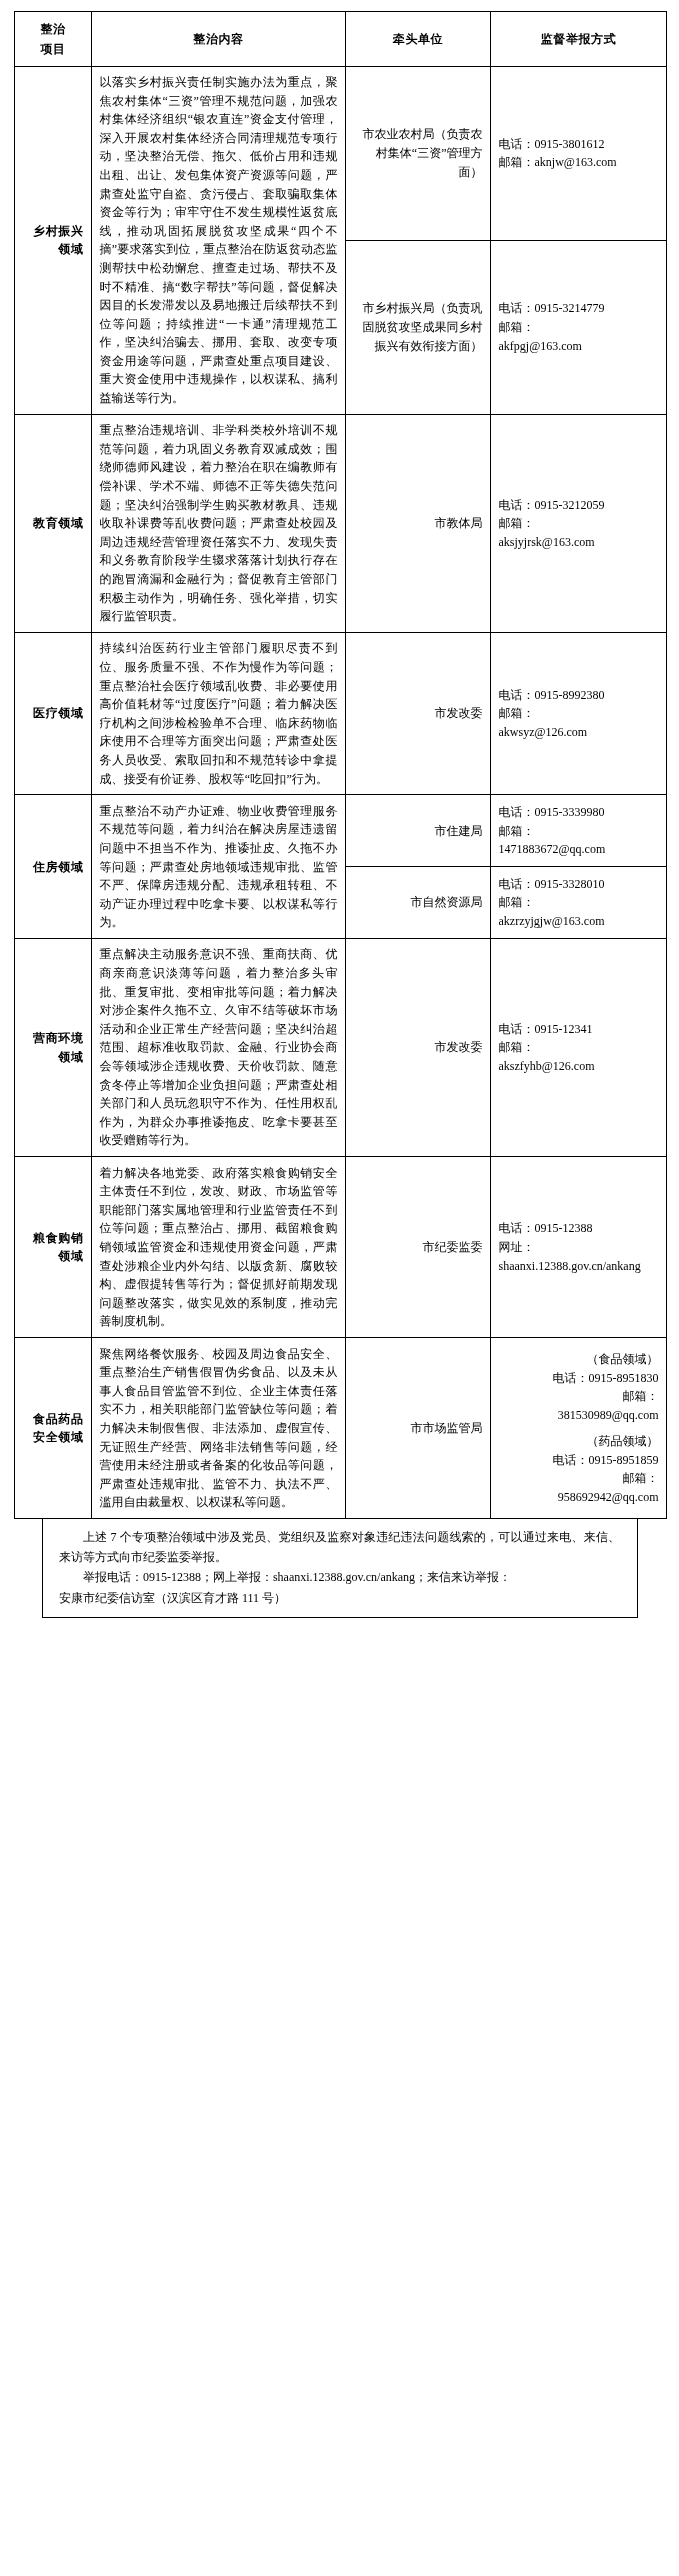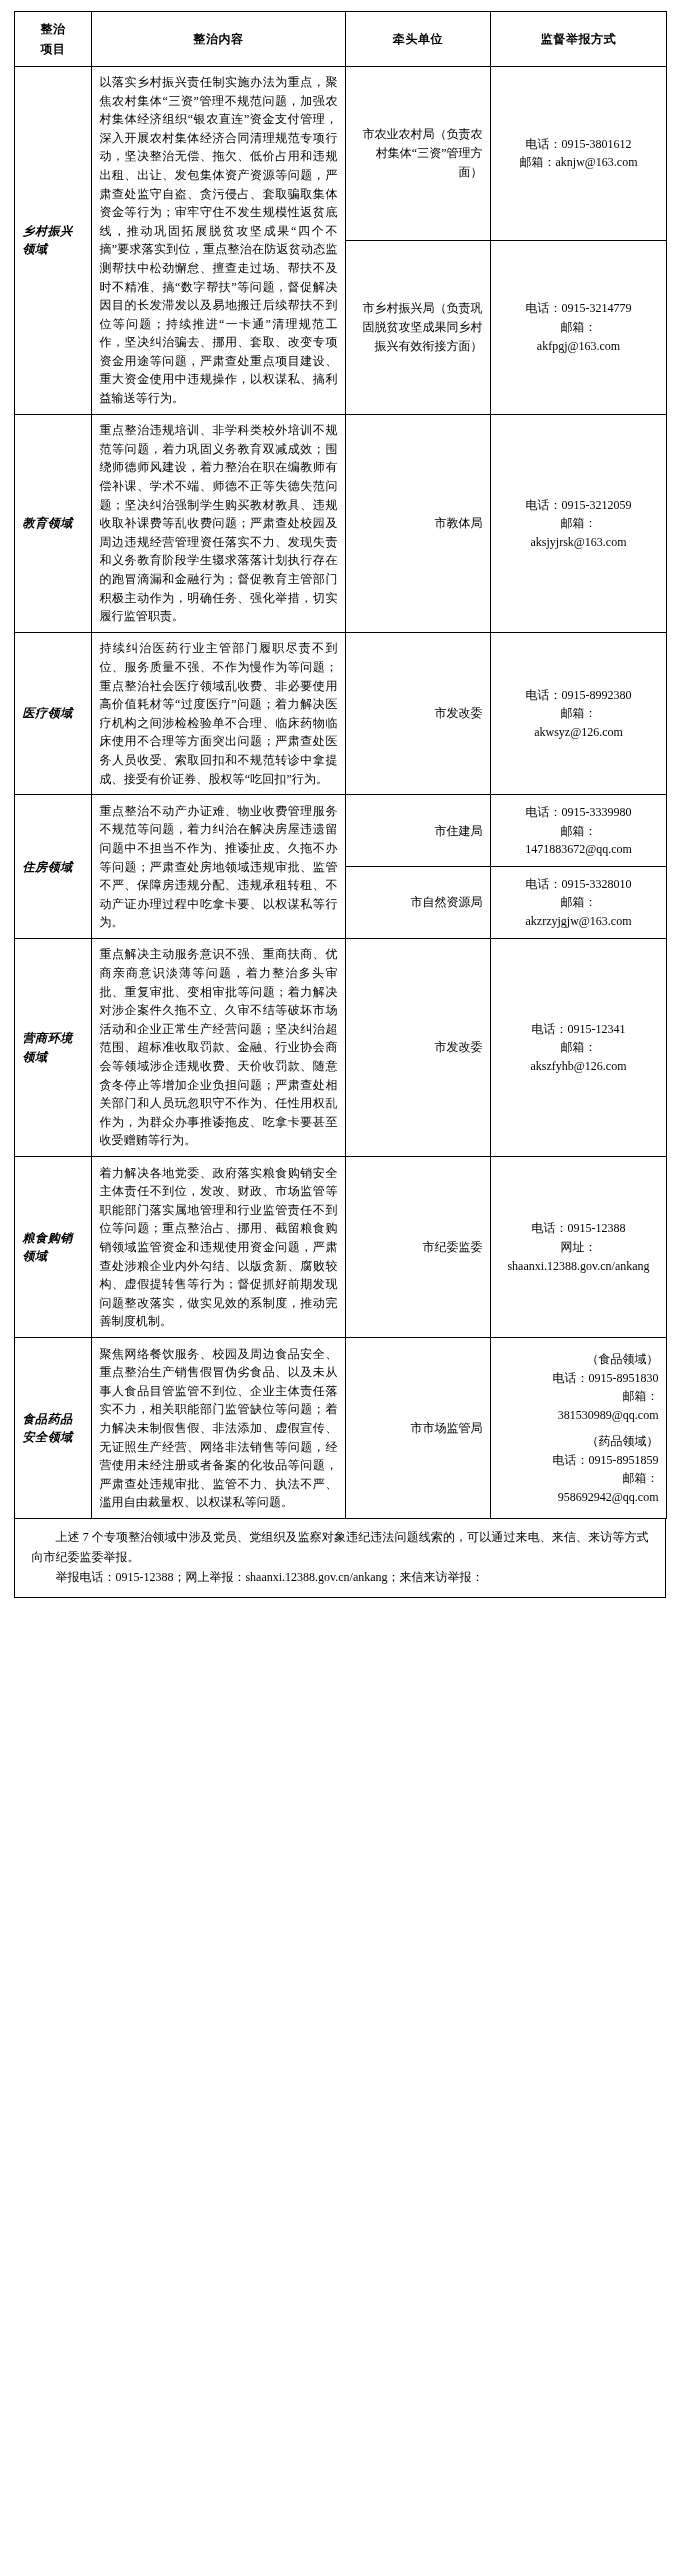--- a/index.html
+++ b/index.html
@@ -41,58 +41,57 @@
     font-weight: bold;
     font-size: 13.2px;
     letter-spacing: 0.6px;
     padding: 7.5px 3.8px;
   }
   th.hd .two-line {
     display: block;
     line-height: 1.7;
   }
   td.cat {
-    text-align: left;
+    text-align: right;
     font-weight: bold;
     font-size: 13.2px;
     letter-spacing: 0.6px;
     line-height: 1.7;
-    font-style: italic;
   }
   td.content {
     text-align: justify;
     text-justify: inter-ideograph;
     font-size: 12px;
     line-height: 1.62;
     letter-spacing: 0.1px;
     margin-top: 16px;
   }
   td.org {
     text-align: right;
     font-size: 12.3px;
     line-height: 1.6;
   }
   td.report {
-    text-align: center;
+    text-align: left;
     font-size: 12px;
     line-height: 1.62;
     padding-left: 10px;
   }
   td.report.center {
     text-align: right;
   }
   td.report .blk {
     display: block;
   }
   td.report .gap {
     display: block;
     height: 7.5px;
   }
   .footer {
-    width: 652px;
+    width: 596px;
     margin: 0 auto;
     border: 0.6px solid #000000;
     border-top: none;
     box-sizing: border-box;
     padding: 7.5px 16.4px 8.8px 16.4px;
     font-size: 12px;
     line-height: 1.7;
     text-align: justify;
     text-justify: inter-ideograph;
   }
@@ -225,15 +224,16 @@
           <span class="blk">958692942@qq.com</span>
         </td>
       </tr>
 
     </tbody>
   </table>
 
   <div class="footer">
     <span class="indent">上述 7 个专项整治领域中涉及党员、党组织及监察对象违纪违法问题线索的，可以通过来电、来信、来访等方式向市纪委监委举报。</span>
     <span class="indent">举报电话：0915-12388；网上举报：shaanxi.12388.gov.cn/ankang；来信来访举报：</span>
+    <span class="line">安康市纪委信访室（汉滨区育才路 111 号）</span>
   </div>
 </div>
 
 
 </body></html>

